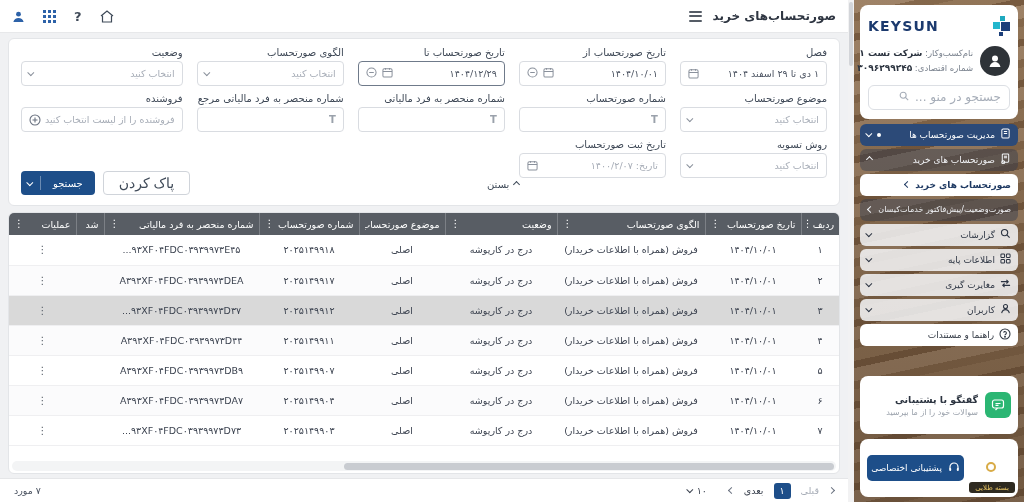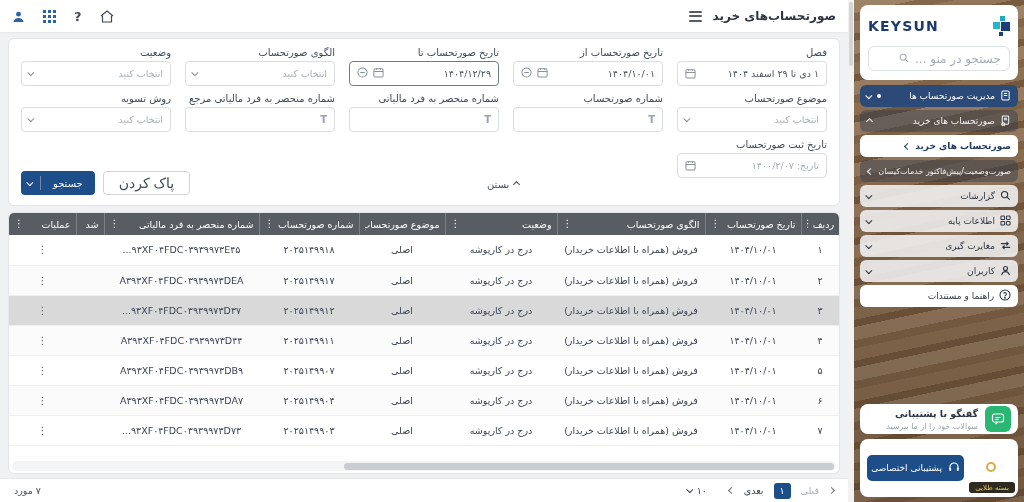--- a/index.html
+++ b/index.html
@@ -94,21 +94,21 @@
   .mi .grow{flex:1}
   .mi-dark{background:#2c4a78;color:#fff}
   .mi-trans{background:rgba(44,58,82,.42);color:#f2f4f7}
   .mi-light{background:rgba(246,247,249,.85);color:#2d3543}
   .mi-white{background:#fff;color:#1f3a63;font-weight:bold}
   .mi-help{background:#fff;color:#333a45}
   .dot{width:4px;height:4px;border-radius:50%;background:#fff;flex:none}
   .mi svg{flex:none}
   .tiny{font-size:8px}
   .side-spacer{flex:1}
-  .chat-card{background:#fff;border-radius:8px;padding:2px 7px;display:flex;align-items:center;gap:7px;margin-bottom:5px;cursor:pointer}
+  .chat-card{background:#fff;border-radius:8px;padding:16px 7px;display:flex;align-items:center;gap:7px;margin-bottom:5px;cursor:pointer}
   .chat-ico{width:26px;height:26px;border-radius:6px;background:#2bb673;flex:none;display:flex;align-items:center;justify-content:center}
   .chat-t{font-size:9.5px;font-weight:bold;color:#2c3440;line-height:1.5}
   .chat-s{font-size:8px;color:#9aa1ab}
   .ded-card{background:#fff;border-radius:8px;padding:7px 7px;display:flex;align-items:center;gap:7px}
   .badge{position:relative;width:40px;height:44px;flex:none}
   .hex{width:40px;height:44px;clip-path:polygon(50% 0,94% 25%,94% 75%,50% 100%,6% 75%,6% 25%);background:linear-gradient(160deg,#f2d67e 0%,#d8ab46 55%,#b8892f 100%)}
   .hex-c{position:absolute;top:11px;left:10px;width:20px;height:20px;border-radius:50%;background:#fff;display:flex;align-items:center;justify-content:center}
   .hex-c i{display:block;width:10px;height:10px;border-radius:50%;border:2.5px solid #d8ab46}
   .badge-pill{position:absolute;bottom:-3px;right:-4px;background:#2e2a20;color:#ecc865;font-size:7px;padding:1.5px 6px;border-radius:3px;white-space:nowrap}
   .btn-support{flex:1;height:26px;background:#1d4e89;color:#fff;border-radius:5px;display:flex;align-items:center;justify-content:center;gap:6px;font-size:9px;cursor:pointer}
@@ -249,20 +249,32 @@
             <span></span>
           </div>
         </div>
         <div class="field">
           <label>شماره منحصر به فرد مالیاتی مرجع</label>
           <div class="fbox">
             <span class="t-ico">T</span>
             <span></span>
           </div>
         </div>
+        <div class="field">
+          <label>فروشنده</label>
+          <div class="fbox">
+            <span class="ph">فروشنده را از لیست انتخاب کنید</span>
+            <span class="ficons">
+                <svg width="12" height="12" viewBox="0 0 12 12" fill="none" stroke="#6a7280" stroke-width="1.1">
+                  <circle cx="6" cy="6" r="5"></circle>
+                  <path d="M6 3.5v5M3.5 6h5"></path>
+                </svg>
+              </span>
+          </div>
+        </div>
 
         <div class="field">
           <label>روش تسویه</label>
           <div class="fbox">
             <span class="ph">انتخاب کنید</span>
             <span class="ficons">
                 <span class="chev down"></span>
               </span>
           </div>
         </div>
@@ -482,20 +494,32 @@
     <div class="top-card">
       <div class="logo">
         <span class="logo-mark">
             <i class="sq-a"></i>
             <i class="sq-b"></i>
             <i class="sq-c"></i>
             <i class="sq-d"></i>
           </span>
         <span class="logo-text">KEYSUN</span>
       </div>
+      <div class="user">
+        <span class="avatar">
+            <svg width="16" height="16" viewBox="0 0 16 16">
+              <circle cx="8" cy="5.5" r="3" fill="#fff"></circle>
+              <path d="M2.5 14c.8-3.4 3-5 5.5-5s4.7 1.6 5.5 5z" fill="#fff"></path>
+            </svg>
+          </span>
+        <div class="u-lines">
+          <div><span>نام‌کسب‌وکار:</span> <span class="u-strong">شرکت تست ۱</span></div>
+          <div><span>شماره اقتصادی:</span> <span class="u-strong">۳۰۹۶۲۹۹۲۴۵</span></div>
+        </div>
+      </div>
       <div class="search">
         <span>جستجو در منو ...</span>
         <span><svg width="10" height="10" viewBox="0 0 12 12" fill="none" stroke="#a6adb8" stroke-width="1.3">
               <circle cx="5" cy="5" r="3.6"></circle>
               <path d="M8 8l3 3"></path>
             </svg></span>
       </div>
     </div>
 
     <div class="menu">

